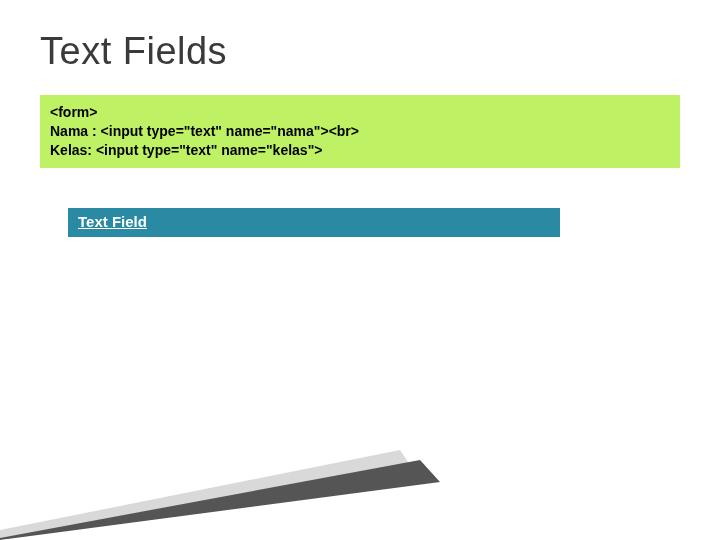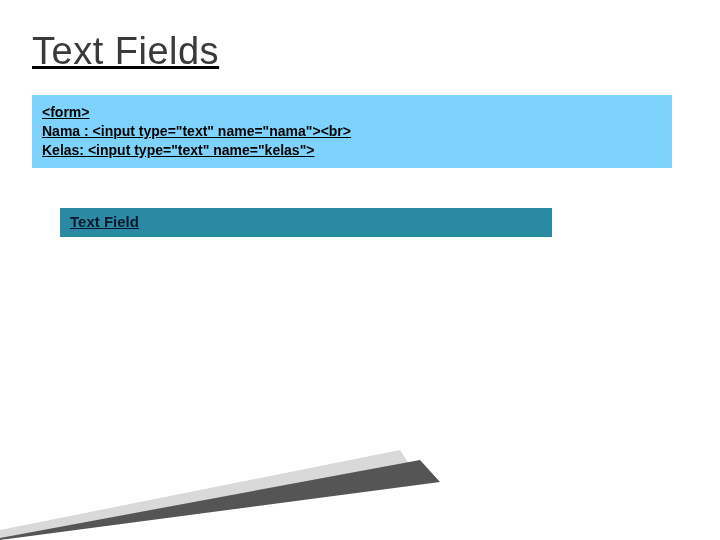--- a/index.html
+++ b/index.html
@@ -8,49 +8,48 @@
     height: 540px;
     background: #ffffff;
     font-family: "Segoe UI", Tahoma, sans-serif;
     position: relative;
     overflow: hidden;
   }
   .slide {
     width: 100%;
     height: 100%;
     position: relative;
-    padding: 30px 36px 0 32px;
-    text-decoration: underline;
+    padding: 30px 36px 0 40px;
   }
   .title {
     font-size: 38px;
     font-weight: 300;
     color: #3a3a3a;
     letter-spacing: 0.5px;
     margin-bottom: 22px;
   }
   .code-block {
-    background: #7dd3fc;
+    background: #bef264;
     color: #000000;
     padding: 8px 10px 8px 10px;
     font-family: Tahoma, Verdana, sans-serif;
     font-size: 14px;
     font-weight: bold;
     line-height: 1.35;
     width: 640px;
   }
   .link-block {
     margin-top: 40px;
     margin-left: 28px;
     background: #2b8aa3;
     width: 492px;
     padding: 5px 10px 6px 10px;
   }
   .link-text {
-    color: #0f172a;
+    color: #ffffff;
     font-family: Tahoma, Verdana, sans-serif;
     font-size: 15px;
     font-weight: bold;
     text-decoration: underline;
   }
   .wedge {
     position: absolute;
     left: 0;
     bottom: 0;
     width: 720px;

